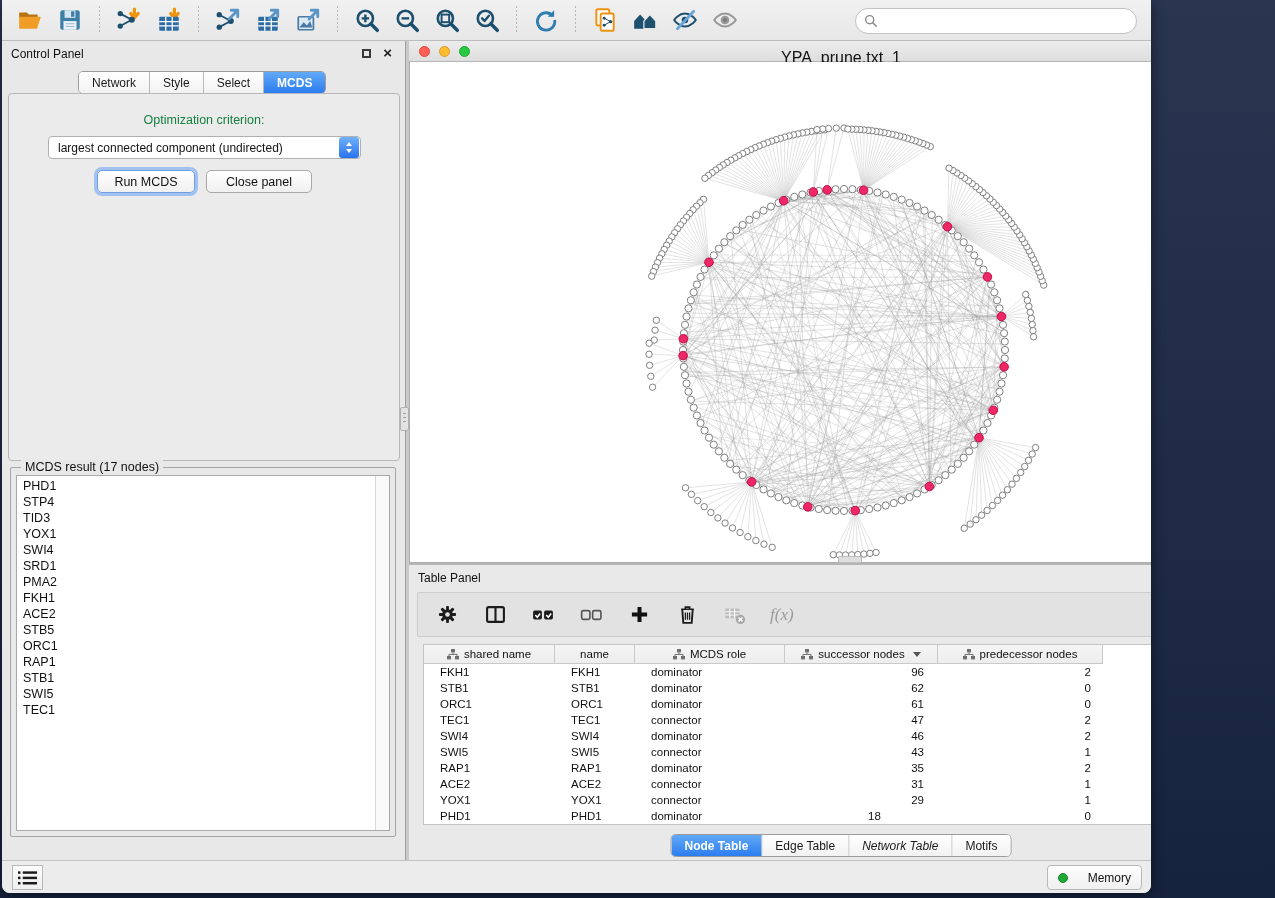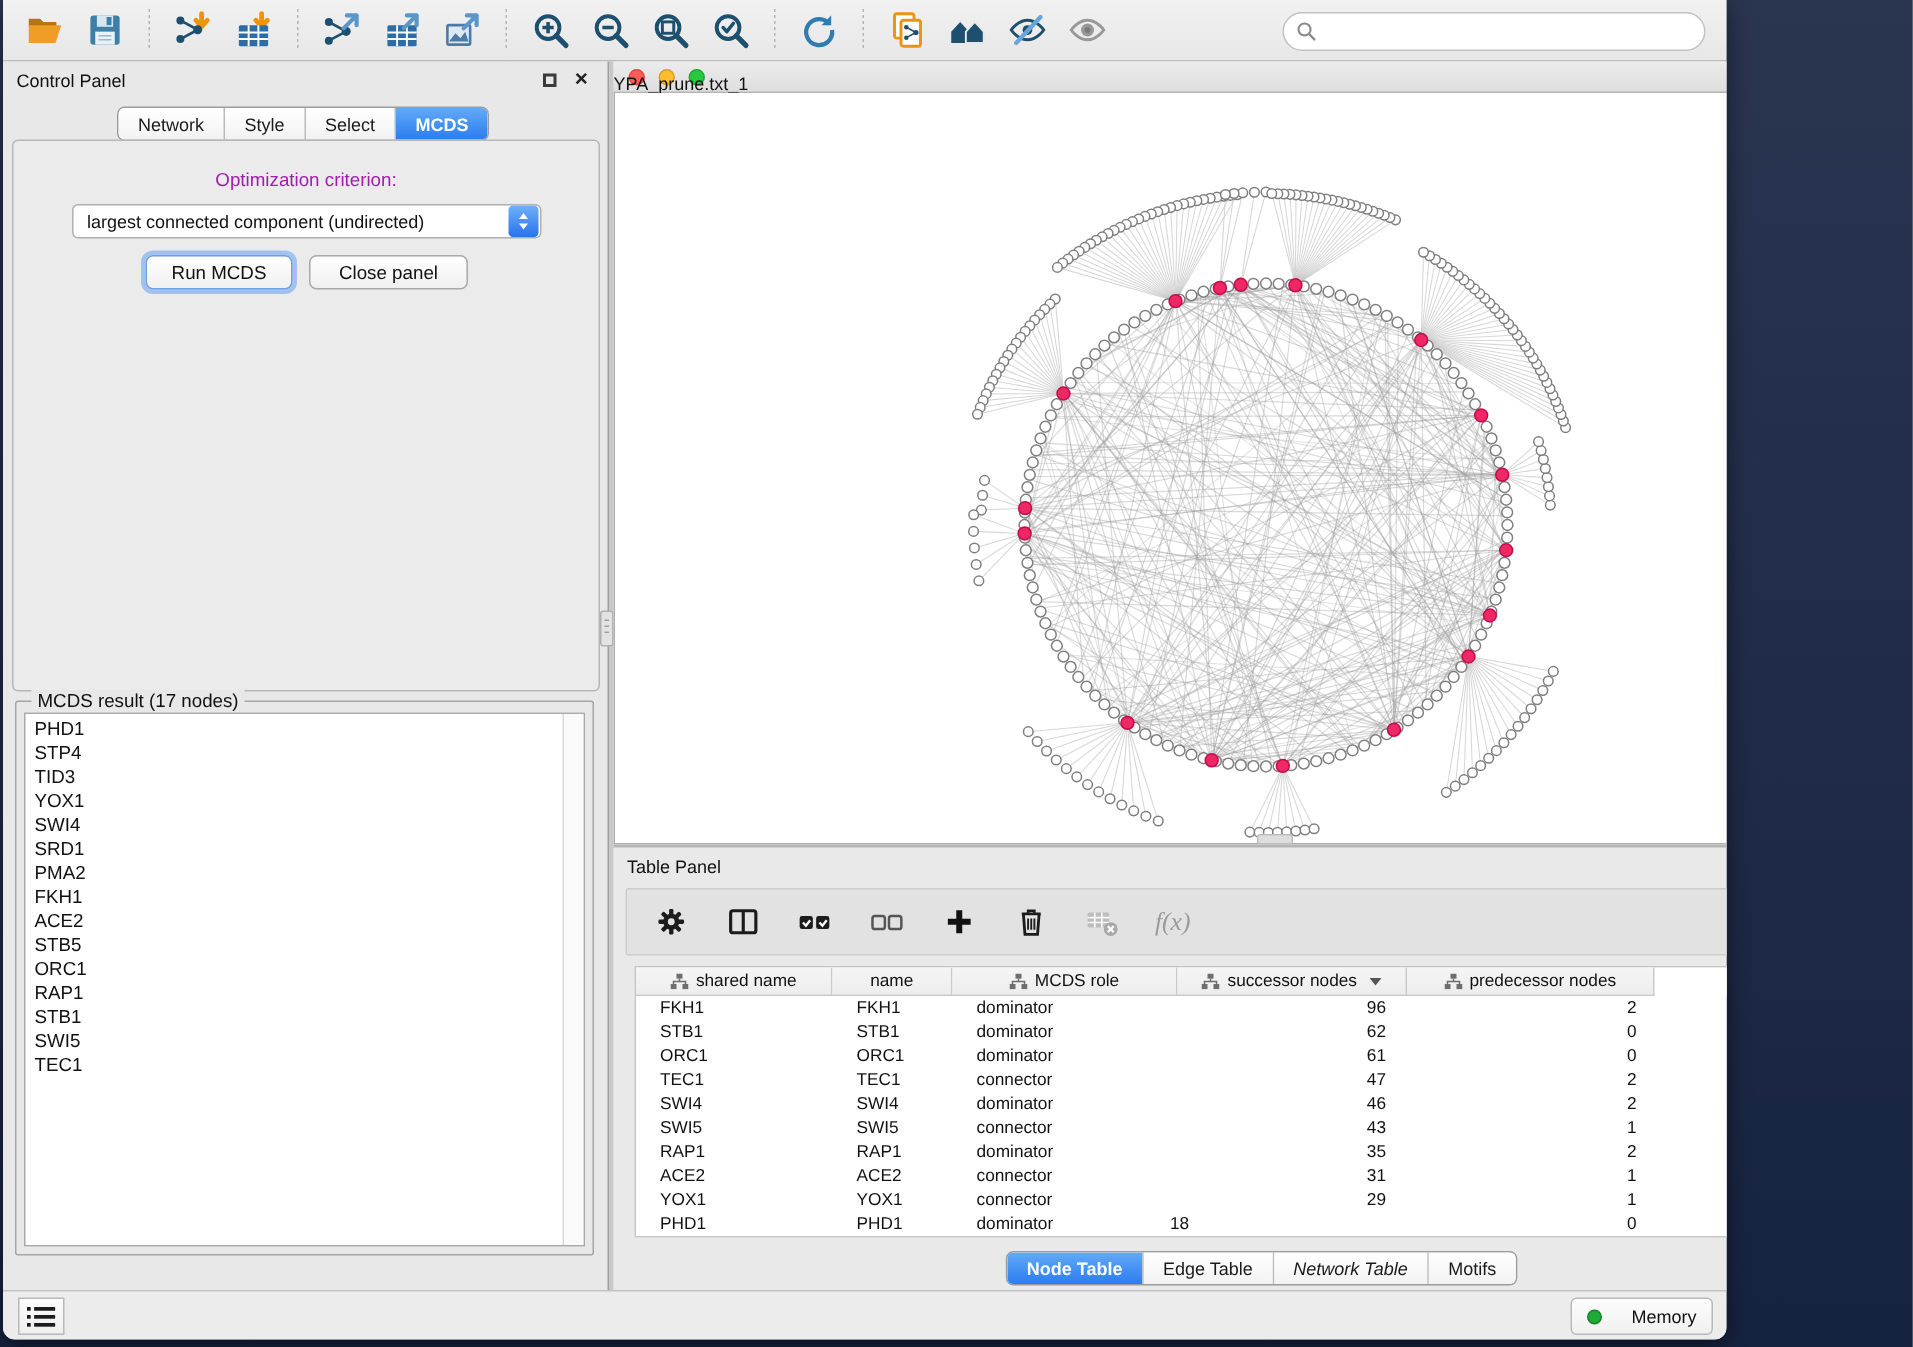--- a/index.html
+++ b/index.html
@@ -44,21 +44,21 @@
     font-size:12px; color:#1a1a1a; background:linear-gradient(#ffffff,#f2f2f2);
     border-right:1px solid #b9b9b9; cursor:default; }
   .seg:last-child { border-right:none; }
   .seg.active { background:linear-gradient(#62a9f7,#2b7df0); color:#fff;
     font-weight:bold; }
   .cp-tabs { left:76px; top:30px; }
 
   .cp-body { position:absolute; left:6px; top:52px; width:392px; height:368px;
     background:#ebebeb; border:1px solid #b7b7b7; border-radius:4px; }
   .opt-label { position:absolute; top:19px; width:100%; text-align:center;
-    font-size:12.5px; color:#a21caf; }
+    font-size:12.5px; color:#15803d; }
   .dropdown { position:absolute; left:39px; top:42px; width:313px; height:23px;
     background:#fff; border:1px solid #b0b0b0; border-radius:4px;
     display:flex; align-items:center; }
   .dropdown .val { flex:1; font-size:12px; color:#111; padding-left:9px;
     white-space:nowrap; overflow:hidden; }
   .dd-stepper { width:20px; height:21px; margin-right:1px; border-radius:3px;
     background:linear-gradient(#6fb1f8,#2a72ee);
     display:flex; flex-direction:column; align-items:center; justify-content:center; }
   .dd-stepper .car { width:0; height:0; border-left:3.5px solid transparent;
     border-right:3.5px solid transparent; margin:1.5px 0; }
@@ -91,22 +91,22 @@
     background:#dedede; border:1px solid #bdbdbd; border-radius:2px; }
 
   
   .network-panel { position:absolute; left:407px; top:41px; width:864px; height:522px; }
   .net-titlebar { position:absolute; left:0; top:0; width:100%; height:21px;
     background:linear-gradient(#ececec,#dedede); border-bottom:1px solid #b4b4b4; }
   .tl { position:absolute; top:5px; width:11px; height:11px; border-radius:50%; }
   .tl-red { left:10px; background:#ff5f57; border:1px solid #e0443e; }
   .tl-yellow { left:30px; background:#febc2e; border:1px solid #d89e26; }
   .tl-green { left:50px; background:#28c840; border:1px solid #1ea733; }
-  .net-title { position:absolute; width:100%; text-align:left; top:8px;
-    font-size:12px; color:#111; }
+  .net-title { position:absolute; width:100%; text-align:center; top:8px;
+    font-size:16px; color:#111; }
   .net-canvas { position:absolute; left:0; top:21px; right:0; bottom:0;
     background:#fff; border:1px solid #adadad; border-top:none; }
   .net-canvas svg { position:absolute; left:0; top:0; }
 
   
   .table-panel { position:absolute; left:407px; top:563px; width:864px; height:297px;
     background:#e9e9e9; border-top:2px solid #b5b5b5; }
   .tp-float { right:30px; } .tp-close { right:11px; }
   .tp-toolbar { position:absolute; left:8px; right:8px; top:27px; height:45px;
     background:#e2e2e2; border:1px solid #cdcdcd; border-radius:2px;
@@ -1416,21 +1416,21 @@
             <div class="td" style="left: 0px; width: 131px; padding-left: 16px;">YOX1</div>
             <div class="td" style="left: 131px; width: 80px; padding-left: 16px;">YOX1</div>
             <div class="td" style="left: 211px; width: 150px; padding-left: 16px;">connector</div>
             <div class="td" style="left: 361px; width: 153px; text-align: right; padding-right: 14px;">29</div>
             <div class="td" style="left: 514px; width: 165px; text-align: right; padding-right: 12px;">1</div>
           </div>
           <div class="tr">
             <div class="td" style="left: 0px; width: 131px; padding-left: 16px;">PHD1</div>
             <div class="td" style="left: 131px; width: 80px; padding-left: 16px;">PHD1</div>
             <div class="td" style="left: 211px; width: 150px; padding-left: 16px;">dominator</div>
-            <div class="td" style="left: 356px; width: 153px; text-align: left; padding-right: 14px;">18</div>
+            <div class="td" style="left: 381px; width: 153px; text-align: center; padding-right: 14px;">18</div>
             <div class="td" style="left: 514px; width: 165px; text-align: right; padding-right: 12px;">0</div>
           </div>
         </div>
       <div class="table-scroll">
         <div class="table-thumb"></div>
       </div>
     </div>
 
     <div class="seg-bar tp-tabs" id="tp-tabs" style="position:absolute;">
         <div class="seg active" style="padding: 0px 13px;">Node Table</div>

